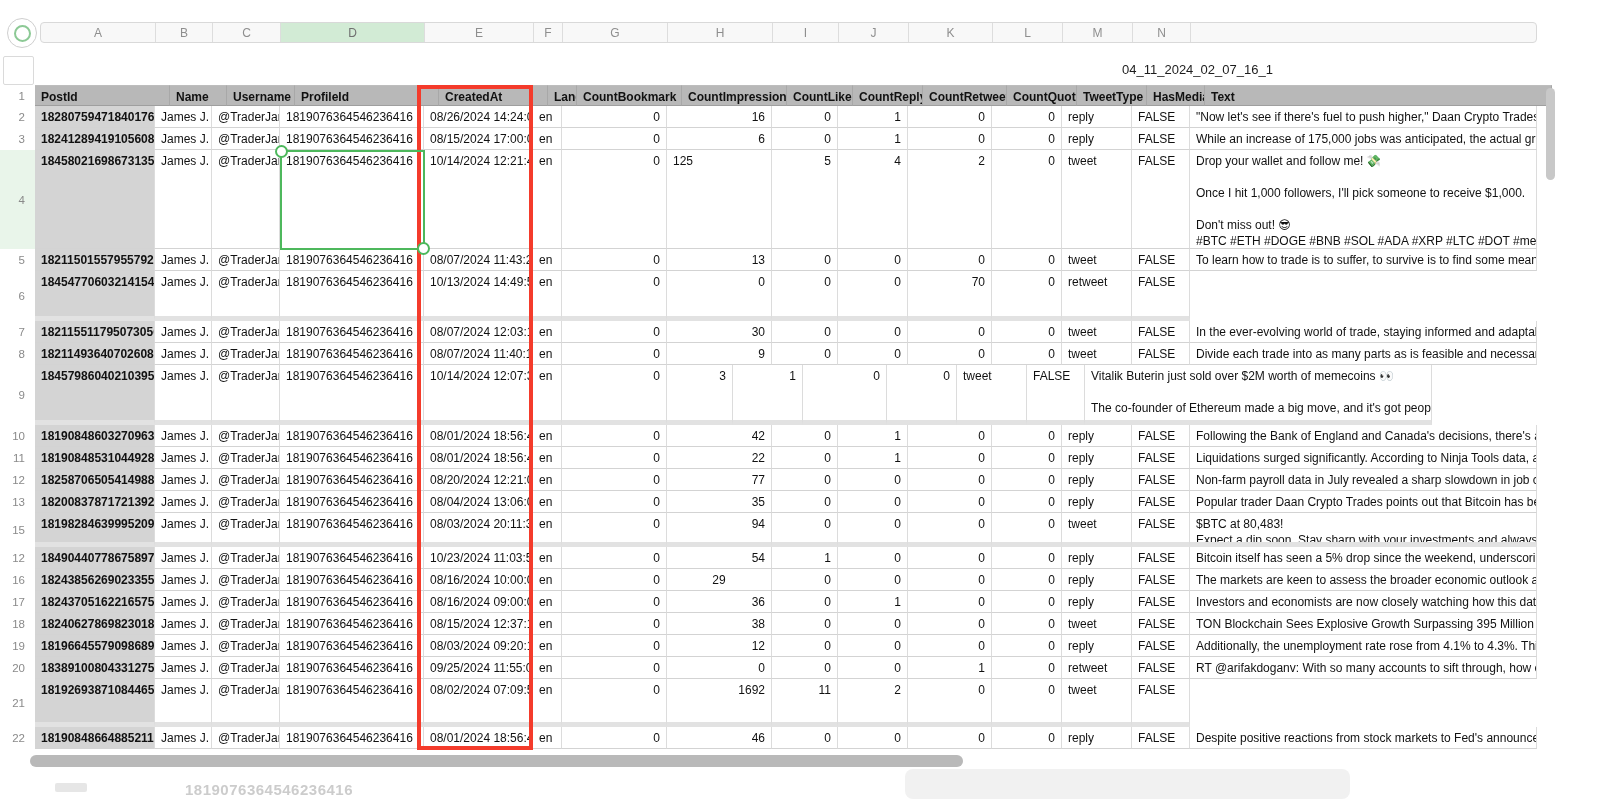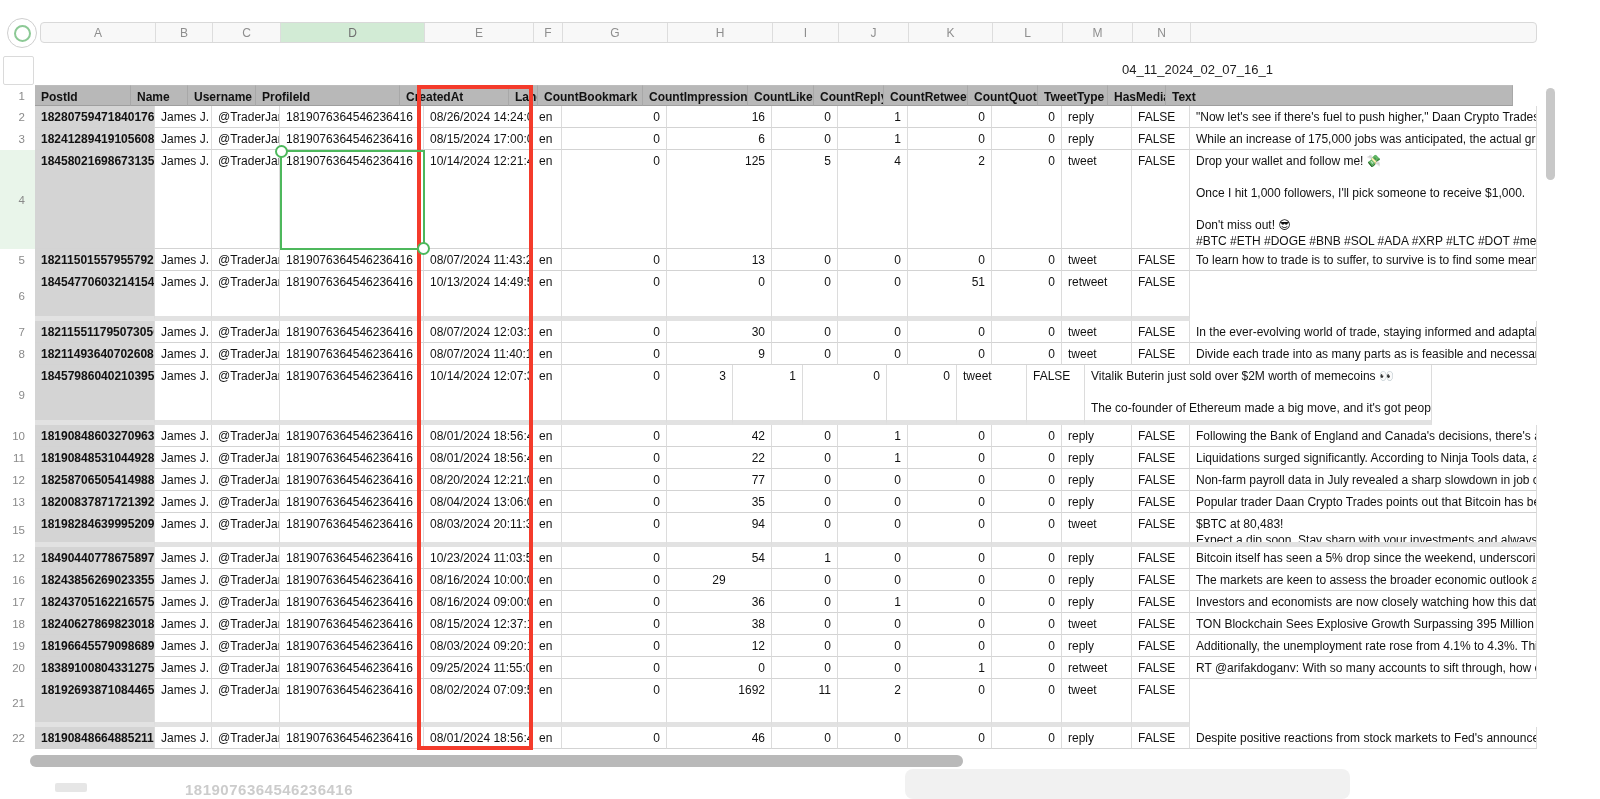--- a/index.html
+++ b/index.html
@@ -78,21 +78,21 @@
       <div class="lcell"></div>
     </div>
 
   <div class="corner-box"></div>
 
   <div class="sheet-title">04_11_2024_02_07_16_1</div>
 
   <div class="sheet" id="sheet">
     <div class="trow hrow" id="headrow" style="height: 21px;">
         <div class="gutter">1</div>
-        <div class="cell col-a" style="width: 96px;">PostId</div>
+        <div class="cell col-a" style="width: 135px;">PostId</div>
         <div class="cell " style="width: 57px;">Name</div>
         <div class="cell " style="width: 68px;">Username</div>
         <div class="cell " style="width: 144px;">ProfileId</div>
         <div class="cell " style="width: 109px;">CreatedAt</div>
         <div class="cell " style="width: 29px;">Lang</div>
         <div class="cell " style="width: 105px;">CountBookmark</div>
         <div class="cell " style="width: 105px;">CountImpression</div>
         <div class="cell " style="width: 66px;">CountLike</div>
         <div class="cell " style="width: 70px;">CountReply</div>
         <div class="cell " style="width: 84px;">CountRetweet</div>
@@ -140,21 +140,21 @@
         </div>
         <div class="trow" style="height: 99px;">
           <div class="gutter selrow">4</div>
           <div class="cell col-a" style="width: 120px;">1845802169867313536</div>
           <div class="cell " style="width: 57px;">James J.</div>
           <div class="cell " style="width: 68px;">@TraderJamesJ</div>
           <div class="cell " style="width: 144px;">1819076364546236416</div>
           <div class="cell " style="width: 109px;">10/14/2024 12:21:45</div>
           <div class="cell " style="width: 29px;">en</div>
           <div class="cell " style="width: 105px; text-align: right;">0</div>
-          <div class="cell " style="width: 105px; text-align: right;">125</div>
+          <div class="cell " style="width: 105px; ">125</div>
           <div class="cell " style="width: 66px; text-align: right;">5</div>
           <div class="cell " style="width: 70px; text-align: right;">4</div>
           <div class="cell " style="width: 84px; text-align: right;">2</div>
           <div class="cell " style="width: 70px; text-align: right;">0</div>
           <div class="cell " style="width: 70px;">tweet</div>
           <div class="cell " style="width: 58px;">FALSE</div>
           <div class="cell col-text" style="width: 347px;">Drop your wallet and follow me! 💸
 
 Once I hit 1,000 followers, I'll pick someone to receive $1,000.
 
@@ -184,21 +184,21 @@
           <div class="cell col-a" style="width: 120px;">1845477060321415476</div>
           <div class="cell " style="width: 57px;">James J.</div>
           <div class="cell " style="width: 68px;">@TraderJamesJ</div>
           <div class="cell " style="width: 144px;">1819076364546236416</div>
           <div class="cell " style="width: 109px;">10/13/2024 14:49:53</div>
           <div class="cell " style="width: 29px;">en</div>
           <div class="cell " style="width: 105px; text-align: right;">0</div>
           <div class="cell " style="width: 105px; text-align: right;">0</div>
           <div class="cell " style="width: 66px; text-align: right;">0</div>
           <div class="cell " style="width: 70px; text-align: right;">0</div>
-          <div class="cell " style="width: 84px; text-align: right;">51</div>
+          <div class="cell " style="width: 84px; text-align: right;">70</div>
           <div class="cell " style="width: 70px; text-align: right;">0</div>
           <div class="cell " style="width: 70px;">retweet</div>
           <div class="cell " style="width: 58px;">FALSE</div>
         </div>
         <div class="trow" style="height: 22px;">
           <div class="gutter">7</div>
           <div class="cell col-a" style="width: 120px;">1821155117950730564</div>
           <div class="cell " style="width: 57px;">James J.</div>
           <div class="cell " style="width: 68px;">@TraderJamesJ</div>
           <div class="cell " style="width: 144px;">1819076364546236416</div>

